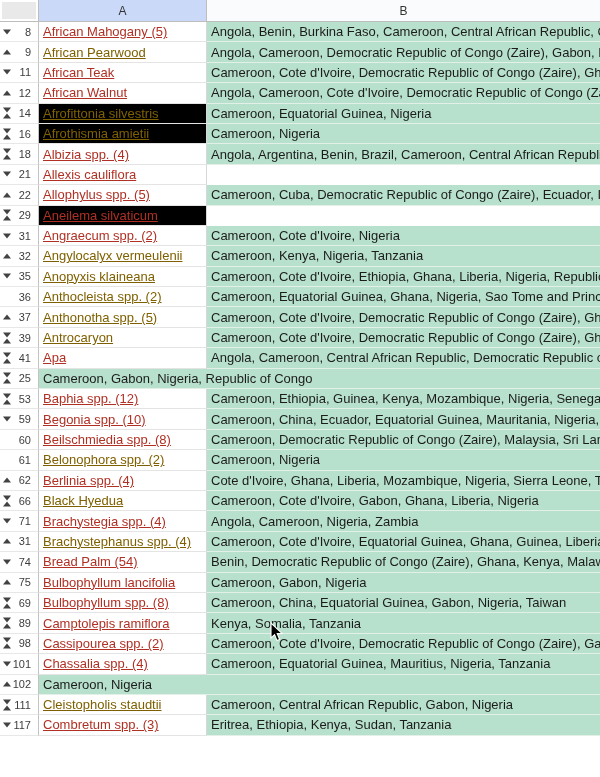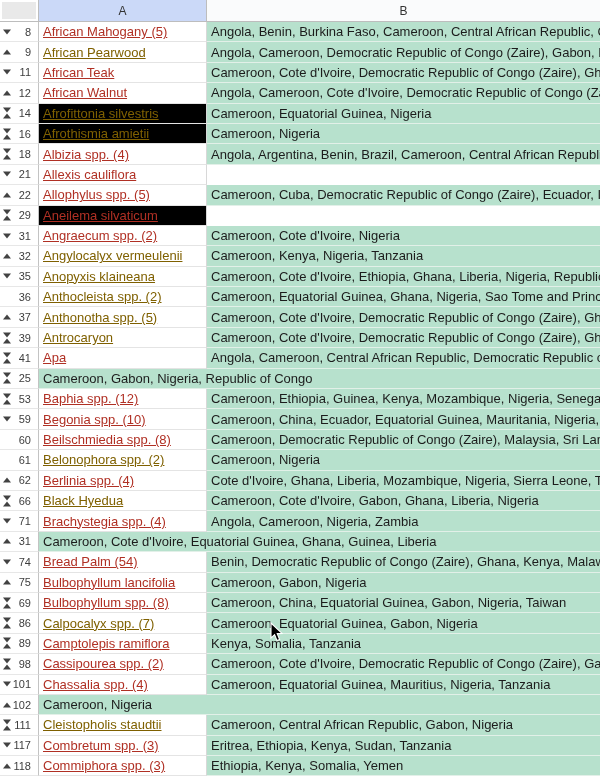--- a/index.html
+++ b/index.html
@@ -343,20 +343,23 @@
         </div>
         <div class="cB">Angola, Cameroon, Nigeria, Zambia</div>
       </div>
       <div class="row">
         <div class="gut">
           <span class="gicon">
             <span class="tri-up"></span>
           </span>
           <span>31</span>
         </div>
+        <div class="cA">
+          <a class="brown">Brachystephanus spp. (4)</a>
+        </div>
         <div class="cB">Cameroon, Cote d'Ivoire, Equatorial Guinea, Ghana, Guinea, Liberia</div>
       </div>
       <div class="row">
         <div class="gut">
           <span class="gicon">
             <span class="tri-down"></span>
           </span>
           <span>74</span>
         </div>
         <div class="cA">
@@ -388,33 +391,20 @@
           <a class="red">Bulbophyllum spp. (8)</a>
         </div>
         <div class="cB">Cameroon, China, Equatorial Guinea, Gabon, Nigeria, Taiwan</div>
       </div>
       <div class="row">
         <div class="gut">
           <span class="gicon">
             <span class="tri-down"></span>
             <span class="tri-up"></span>
           </span>
-          <span>86</span>
-        </div>
-        <div class="cA">
-          <a class="brown">Calpocalyx spp. (7)</a>
-        </div>
-        <div class="cB">Cameroon, Equatorial Guinea, Gabon, Nigeria</div>
-      </div>
-      <div class="row">
-        <div class="gut">
-          <span class="gicon">
-            <span class="tri-down"></span>
-            <span class="tri-up"></span>
-          </span>
           <span>89</span>
         </div>
         <div class="cA">
           <a class="red">Camptolepis ramiflora</a>
         </div>
         <div class="cB">Kenya, Somalia, Tanzania</div>
       </div>
       <div class="row">
         <div class="gut">
           <span class="gicon">
@@ -466,32 +456,20 @@
         <div class="gut">
           <span class="gicon">
             <span class="tri-down"></span>
           </span>
           <span>117</span>
         </div>
         <div class="cA">
           <a class="red">Combretum spp. (3)</a>
         </div>
         <div class="cB">Eritrea, Ethiopia, Kenya, Sudan, Tanzania</div>
-      </div>
-      <div class="row">
-        <div class="gut">
-          <span class="gicon">
-            <span class="tri-up"></span>
-          </span>
-          <span>118</span>
-        </div>
-        <div class="cA">
-          <a class="red">Commiphora spp. (3)</a>
-        </div>
-        <div class="cB">Ethiopia, Kenya, Somalia, Yemen</div>
       </div>
     </div>
 
   <div class="cursor">
     <svg width="14" height="20" viewBox="0 0 14 20">
       <path d="M1,1 L1,16 L4.6,12.6 L7,18.6 L9.6,17.5 L7.2,11.6 L12,11.4 Z" fill="#000" stroke="#fff" stroke-width="1.1"></path>
     </svg>
   </div>
 </div>
 

